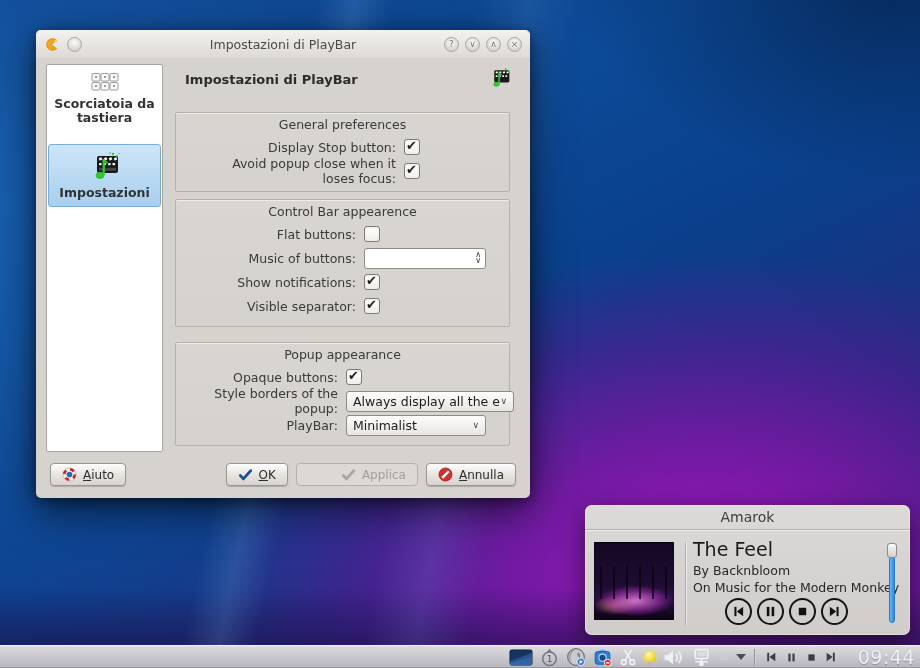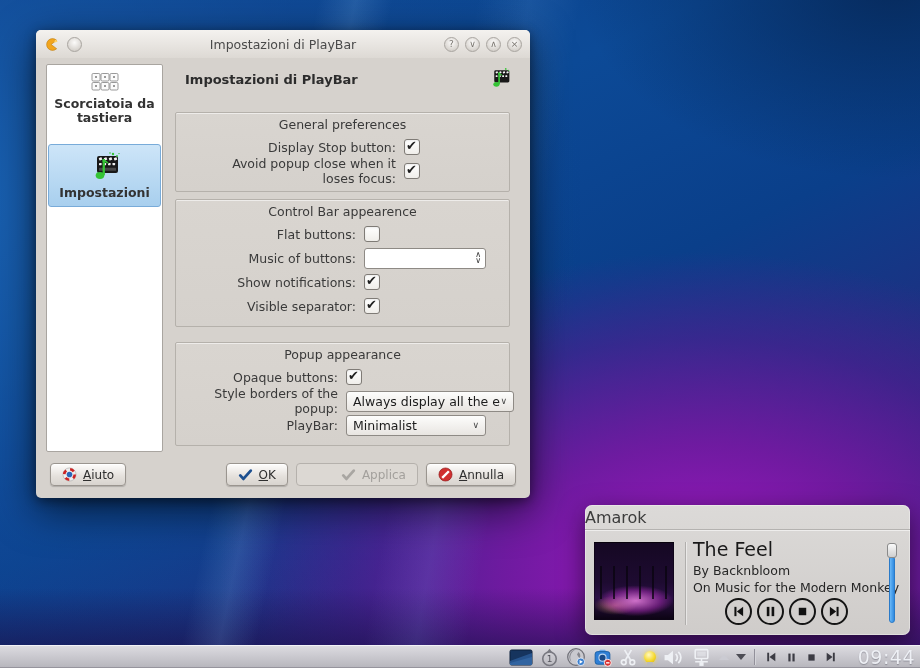--- a/index.html
+++ b/index.html
@@ -112,21 +112,21 @@
   .u { text-decoration:underline; }
   .spacer { flex:1; }
 
   
   .amarok-popup {
     position:absolute; left:585px; top:505px; width:325px; height:130px;
     background:linear-gradient(#dcdad8,#cfccca); border-radius:7px;
     box-shadow:0 8px 26px rgba(0,0,0,.55), inset 0 0 0 1px rgba(255,255,255,.35);
   }
   .popup-title {
-    height:25px; line-height:25px; text-align:left; font-size:16px; color:#3c3c3c;
+    height:25px; line-height:25px; text-align:center; font-size:14px; color:#3c3c3c;
     border-bottom:1px solid #b4b2b0; box-shadow:0 1px 0 rgba(255,255,255,.55);
   }
   .album-art {
     position:absolute; left:9px; top:37px; width:80px; height:78px; border:1px solid rgba(0,0,0,.35);
     background:
       radial-gradient(62% 26% at 52% 76%, rgba(235,130,225,.85), rgba(170,45,180,.5) 52%, rgba(170,45,180,0) 78%),
       radial-gradient(40% 18% at 26% 82%, rgba(245,175,125,.6), rgba(245,175,125,0) 70%),
       linear-gradient(#150823 0%, #1e0b31 52%, #2c1046 72%, #0c0414 100%);
   }
   .album-art .trees {

